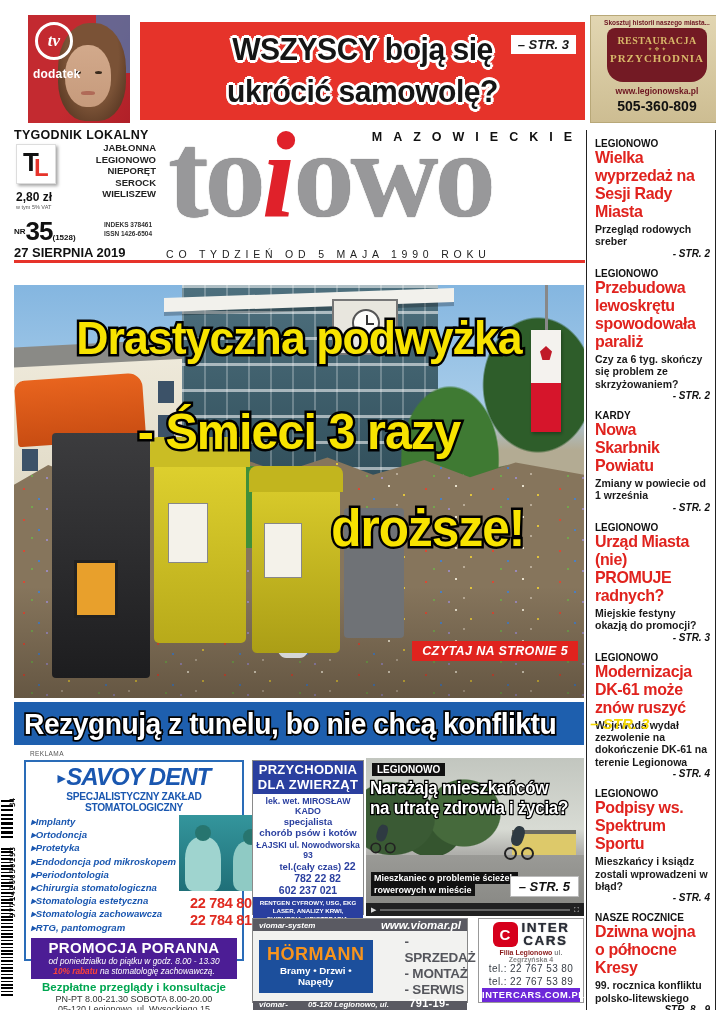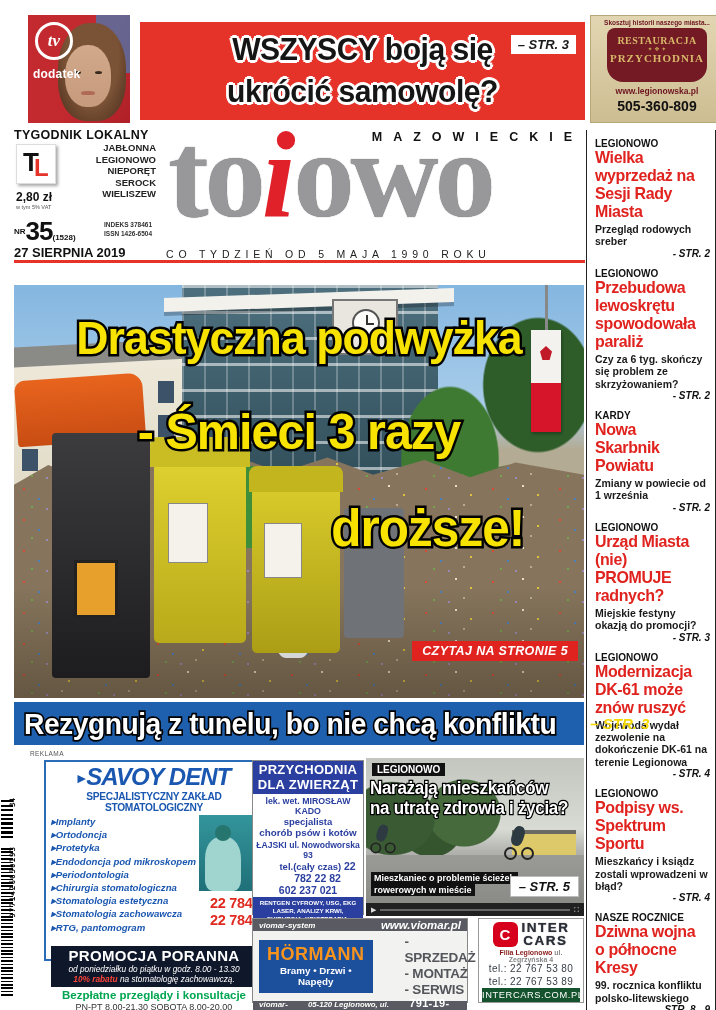--- a/index.html
+++ b/index.html
@@ -123,37 +123,37 @@
   .reklama{position:absolute;left:30px;top:750px;font-size:6.5px;color:#555;letter-spacing:.4px;}
 
   
   .barcode{position:absolute;left:1px;top:800px;width:14px;height:205px;}
   .bars-sm{position:absolute;left:0;top:0;width:12px;height:38px;background:repeating-linear-gradient(to bottom,#000 0 2px,#fff 2px 4.5px);}
   .bars{position:absolute;left:0;top:48px;width:12px;height:150px;background:repeating-linear-gradient(to bottom,#000 0 1.6px,#fff 1.6px 3.4px);}
   .bc-digits{position:absolute;left:7px;top:46px;writing-mode:vertical-rl;transform:rotate(180deg);font:700 7.5px "DejaVu Sans Mono",monospace;color:#111;letter-spacing:1px;}
   .bc-extra{position:absolute;left:7px;top:-2px;writing-mode:vertical-rl;transform:rotate(180deg);font:700 7.5px "DejaVu Sans Mono",monospace;color:#111;}
 
   
-  .savoy{position:absolute;left:44px;top:760px;width:220px;height:201px;border:2px solid #2a6cb8;background:#fff;padding:2px 5px;}
+  .savoy{position:absolute;left:24px;top:760px;width:220px;height:201px;border:2px solid #2a6cb8;background:#fff;padding:2px 5px;}
   .savoy-name{color:var(--savoy-blue);font-weight:800;font-style:italic;font-size:24px;letter-spacing:-1px;text-align:center;line-height:26px;}
   .savoy-name .tri{font-size:15px;font-style:normal;vertical-align:2px;margin-right:2px;}
   .savoy-sub{color:var(--savoy-blue);font-weight:700;font-size:10.2px;text-align:center;letter-spacing:-.3px;margin-bottom:2px;}
   .savoy-body{display:flex;gap:3px;}
   .savoy-list{list-style:none;flex:1;}
   .savoy-list li{color:var(--savoy-blue);font-weight:700;font-style:italic;font-size:9.6px;line-height:13.2px;white-space:nowrap;}
   .savoy-list li::before{content:"\25B8 ";color:var(--savoy-blue);}
   .savoy-right{width:92px;display:flex;flex-direction:column;}
   .savoy-photo{width:92px;height:76px;background:linear-gradient(#34959c,#1f6f78);position:relative;overflow:hidden;}
   .fig{position:absolute;background:#9fd4cf;border-radius:40% 40% 20% 20%;}
   .fig.a{left:6px;top:22px;width:36px;height:54px;}
   .fig.b{right:4px;top:26px;width:34px;height:50px;background:#8fcac4;}
   .fig-head{position:absolute;width:16px;height:16px;border-radius:50%;background:#27756f;}
   .fig-head.a{left:16px;top:10px;} .fig-head.b{right:12px;top:14px;}
   .savoy-phones{color:#e02a20;font-weight:800;font-size:14.5px;text-align:right;line-height:17px;margin-top:4px;letter-spacing:-.3px;}
-  .savoy-promo{margin-top:12px;background:#0f172a;color:#fff;text-align:center;padding:1px 2px 3px;}
+  .savoy-promo{margin-top:4px;background:#4c1d95;color:#fff;text-align:center;padding:1px 2px 3px;}
   .promo-title{font-size:15px;font-weight:800;letter-spacing:.3px;}
   .promo-l1{font-style:italic;font-size:8.3px;}
   .promo-l2{font-style:italic;font-size:8.3px;}
   .promo-l2 .hl{color:#ff4438;font-weight:800;}
   .savoy-foot{text-align:center;padding-top:2px;}
   .sv-free{color:var(--green);font-weight:800;font-size:11.5px;}
   .sv-hours{font-size:9px;color:#333;margin-top:1px;}
   .sv-addr{font-size:9px;color:#333;}
 
   
@@ -205,21 +205,21 @@
   .vm-bot .b3{font-weight:800;font-size:11px;margin-left:auto;letter-spacing:.3px;}
 
   
   .intercars{position:absolute;left:478px;top:918px;width:106px;height:85px;border:1px solid #999;background:#fff;text-align:center;padding:3px 3px 2px;display:flex;flex-direction:column;}
   .ic-row{display:flex;align-items:center;justify-content:center;gap:4px;}
   .ic-logo{width:25px;height:25px;background:var(--ic-red);border-radius:6px;color:#fff;font-weight:800;font-size:15px;line-height:25px;}
   .ic-name{color:#2a2e38;font-weight:800;font-size:13.5px;line-height:12.5px;letter-spacing:1.5px;text-shadow:0 0 1px #555;}
   .ic-branch{font-size:7px;margin-top:2px;color:#8a1a1a;font-weight:800;}
   .ic-branch .addr{color:#888;font-weight:600;}
   .ic-tel{font-size:10px;color:#3a4048;letter-spacing:.4px;line-height:12.5px;}
-  .ic-web{margin-top:auto;background:#14532d;color:#fff;font-weight:400;font-size:9.3px;letter-spacing:.6px;padding:2px 0;text-align:right;}
+  .ic-web{margin-top:auto;background:#6d28d9;color:#fff;font-weight:700;font-size:9.3px;letter-spacing:.6px;padding:2px 0;text-align:right;}
 </style>
 </head>
 <body>
 
 <div class="page">
 
   <div class="tv-box">
     <div class="tv-bluepatch"></div>
     <div class="face-hair">
       <div class="face-skin">

